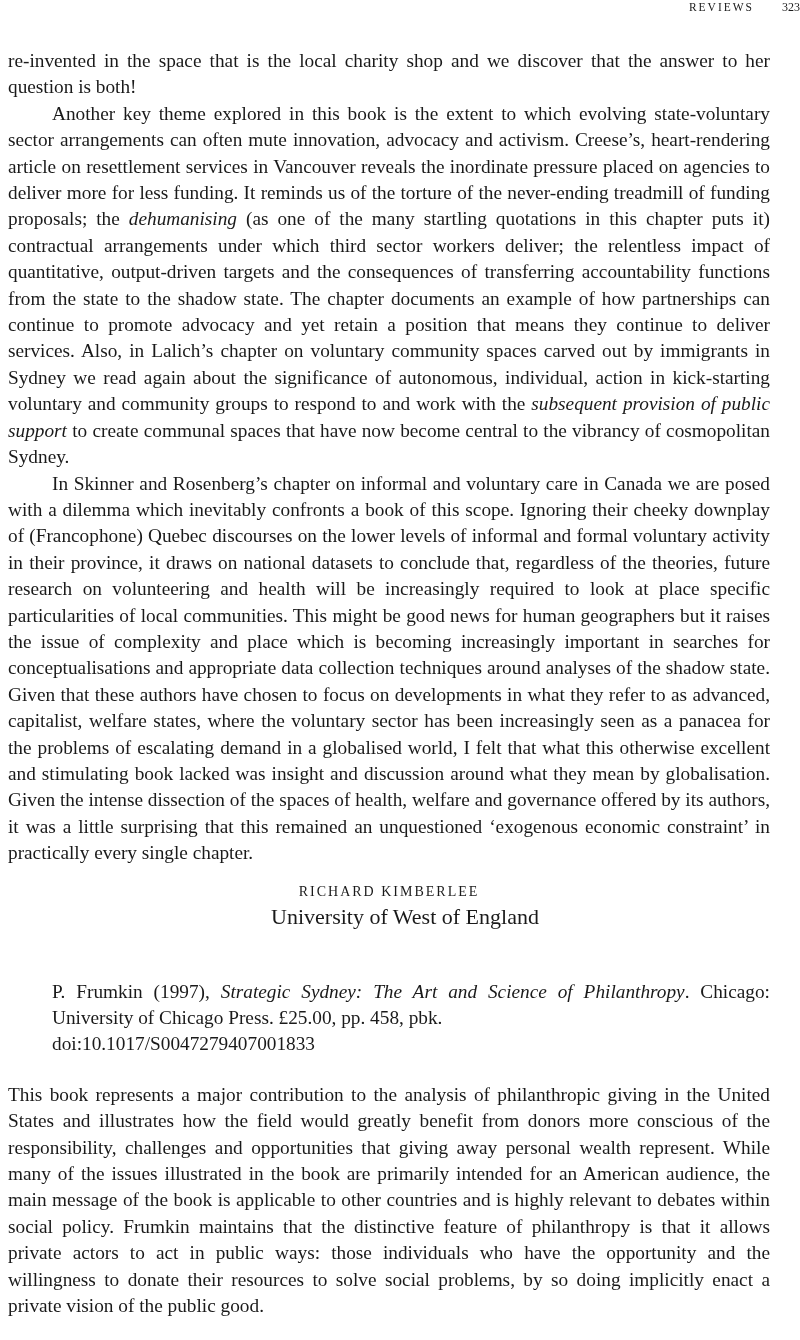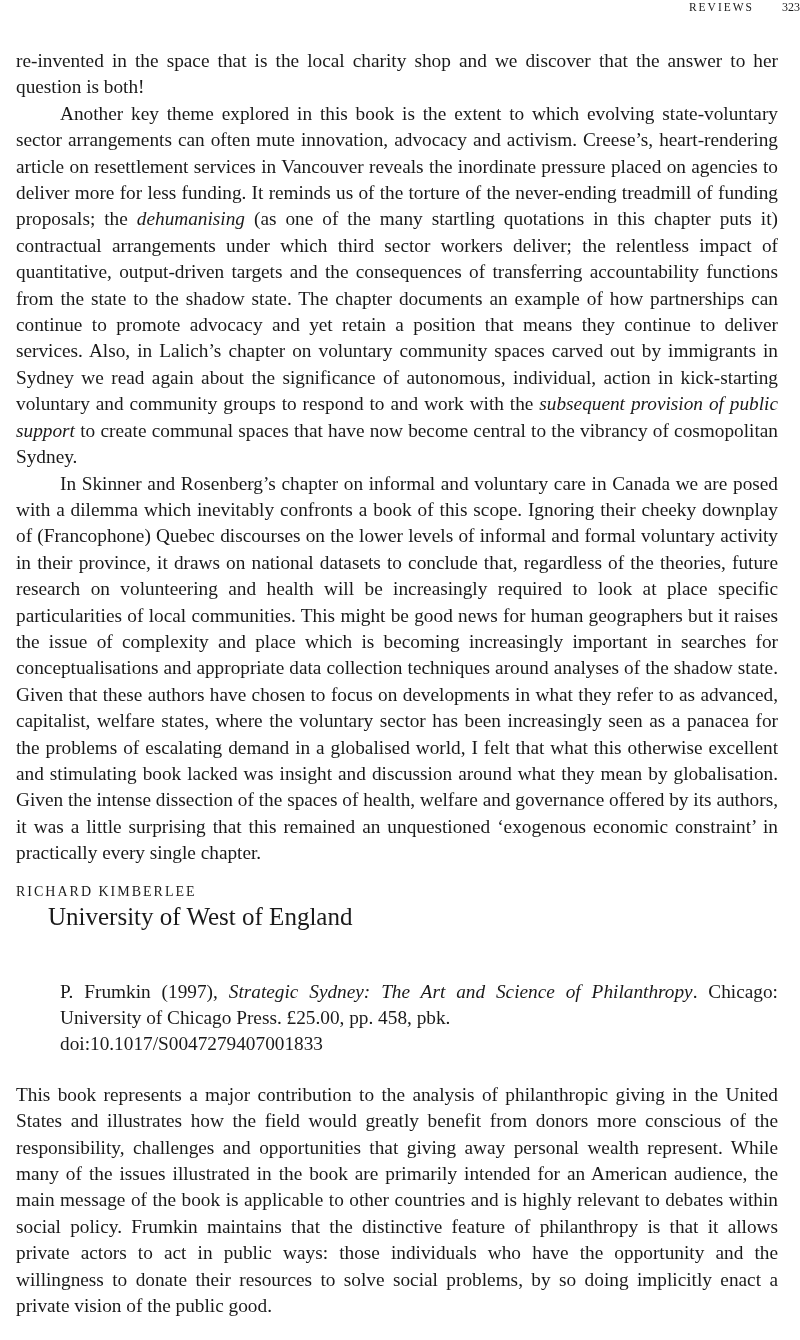--- a/index.html
+++ b/index.html
@@ -29,44 +29,44 @@
     .running-head .section {
       font-size: 11.5px;
       letter-spacing: 2px;
       text-transform: uppercase;
     }
     .running-head .page-num {
       font-size: 12px;
     }
     .page {
       position: absolute;
-      left: 16px;
+      left: 8px;
       top: 48px;
       width: 762px;
     }
     p {
       margin: 0;
       font-size: 19.3px;
       line-height: 26.4px;
       text-align: justify;
       hyphens: none;
     }
     p.indent { text-indent: 44px; }
     .signature {
-      text-align: left;
+      text-align: center;
       margin-top: 14px;
     }
     .sig-name {
       font-size: 14px;
       letter-spacing: 2px;
       text-transform: uppercase;
       line-height: 22px;
     }
     .sig-affil {
-      font-size: 25px;
+      font-size: 22px;
       line-height: 28px;
       margin-left: 32px;
     }
     .citation {
       margin-top: 48px;
       padding-left: 44px;
     }
     .citation p {
       text-align: justify;
     }

